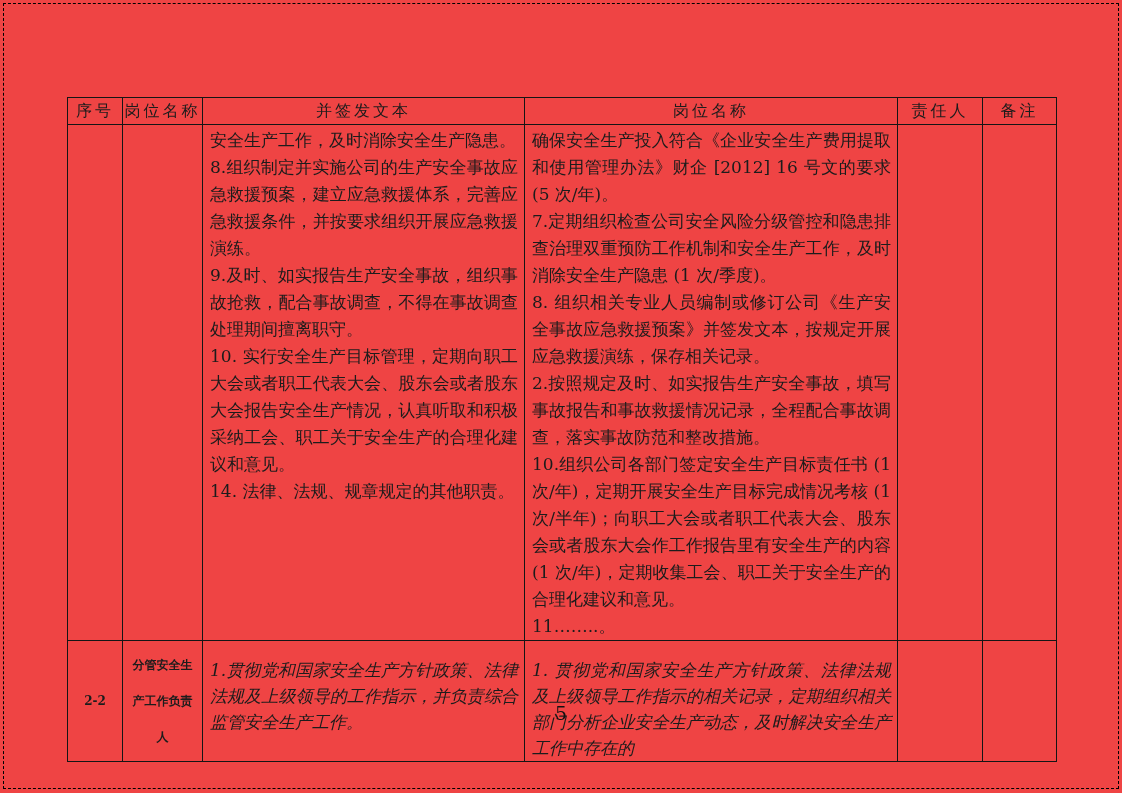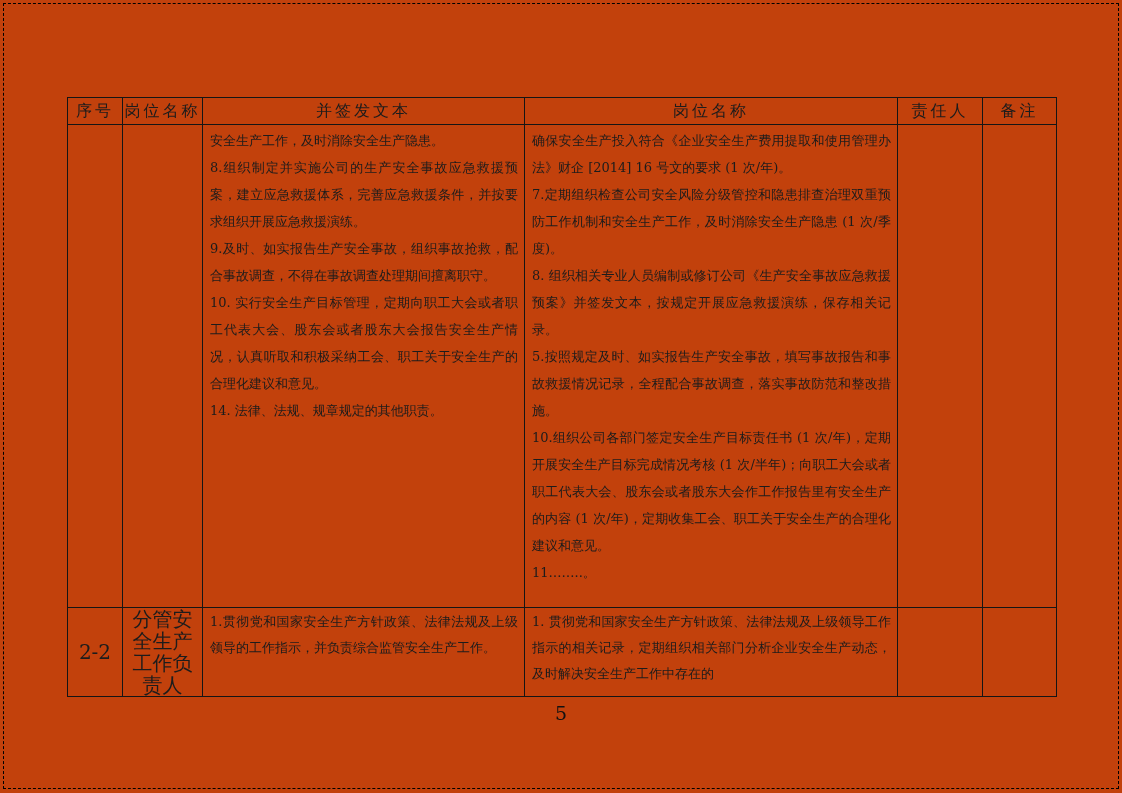--- a/index.html
+++ b/index.html
@@ -5,21 +5,21 @@
   * { box-sizing: border-box; margin: 0; padding: 0; }
   html, body { background: #ffffff; }
   body {
     font-family: "DejaVu Serif", "Liberation Serif", serif;
     color: #1c1c1c;
   }
   .sheet {
     position: relative;
     width: 1122px;
     height: 793px;
-    background: #c2410c;
+    background: #ef4444;
     overflow: hidden;
   }
   .frame {
     position: absolute;
     left: 3px; top: 3px; right: 3px; bottom: 4px;
     border: 1px dashed #000000;
     pointer-events: none;
   }
   table.doc-table {
     position: absolute;
@@ -40,36 +40,38 @@
     text-align: center;
     vertical-align: middle;
     letter-spacing: 3px;
     padding: 0;
   }
   tr.row-cont td { height: 483px; }
   tr.row-22 td { height: 78px; }
   td.cell-center {
     text-align: center;
     vertical-align: middle;
-    font-size: 20px;
-    line-height: 22px;
+    font-size: 12px;
+    line-height: 36px;
     padding: 0 8px;
+    font-weight: bold;
   }
   td.cell-text {
     vertical-align: top;
-    font-size: 13px;
+    font-size: 17px;
     line-height: 27px;
     text-align: justify;
     text-justify: inter-character;
     padding: 2px 6px 0 7px;
     margin-left: 24px;
   }
   tr.row-22 td.cell-text {
     line-height: 26px;
-    padding-top: 1px;
+    padding-top: 16px;
+    font-style: italic;
   }
   td.cell-empty { padding: 0; }
   .cell-text p { margin: 0; }
   .page-number {
     position: absolute;
     left: 0;
     right: 0;
     top: 702px;
     text-align: center;
     font-size: 19px;
@@ -106,24 +108,24 @@
         <td class="cell-center cell-empty"></td>
         <td class="cell-center cell-empty"></td>
         <td class="cell-text">
           <p>安全生产工作，及时消除安全生产隐患。</p>
           <p>8.组织制定并实施公司的生产安全事故应急救援预案，建立应急救援体系，完善应急救援条件，并按要求组织开展应急救援演练。</p>
           <p>9.及时、如实报告生产安全事故，组织事故抢救，配合事故调查，不得在事故调查处理期间擅离职守。</p>
           <p>10. 实行安全生产目标管理，定期向职工大会或者职工代表大会、股东会或者股东大会报告安全生产情况，认真听取和积极采纳工会、职工关于安全生产的合理化建议和意见。</p>
           <p>14. 法律、法规、规章规定的其他职责。</p>
         </td>
         <td class="cell-text">
-          <p>确保安全生产投入符合《企业安全生产费用提取和使用管理办法》财企 [2014] 16 号文的要求 (1 次/年)。</p>
+          <p>确保安全生产投入符合《企业安全生产费用提取和使用管理办法》财企 [2012] 16 号文的要求 (5 次/年)。</p>
           <p>7.定期组织检查公司安全风险分级管控和隐患排查治理双重预防工作机制和安全生产工作，及时消除安全生产隐患 (1 次/季度)。</p>
           <p>8. 组织相关专业人员编制或修订公司《生产安全事故应急救援预案》并签发文本，按规定开展应急救援演练，保存相关记录。</p>
-          <p>5.按照规定及时、如实报告生产安全事故，填写事故报告和事故救援情况记录，全程配合事故调查，落实事故防范和整改措施。</p>
+          <p>2.按照规定及时、如实报告生产安全事故，填写事故报告和事故救援情况记录，全程配合事故调查，落实事故防范和整改措施。</p>
           <p>10.组织公司各部门签定安全生产目标责任书 (1 次/年)，定期开展安全生产目标完成情况考核 (1 次/半年)；向职工大会或者职工代表大会、股东会或者股东大会作工作报告里有安全生产的内容 (1 次/年)，定期收集工会、职工关于安全生产的合理化建议和意见。</p>
           <p>11……..。</p>
         </td>
         <td class="cell-center cell-empty"></td>
         <td class="cell-center cell-empty"></td>
       </tr>
       <tr class="row-22">
         <td class="cell-center">2-2</td>
         <td class="cell-center">分管安全生产工作负责人</td>
         <td class="cell-text">

